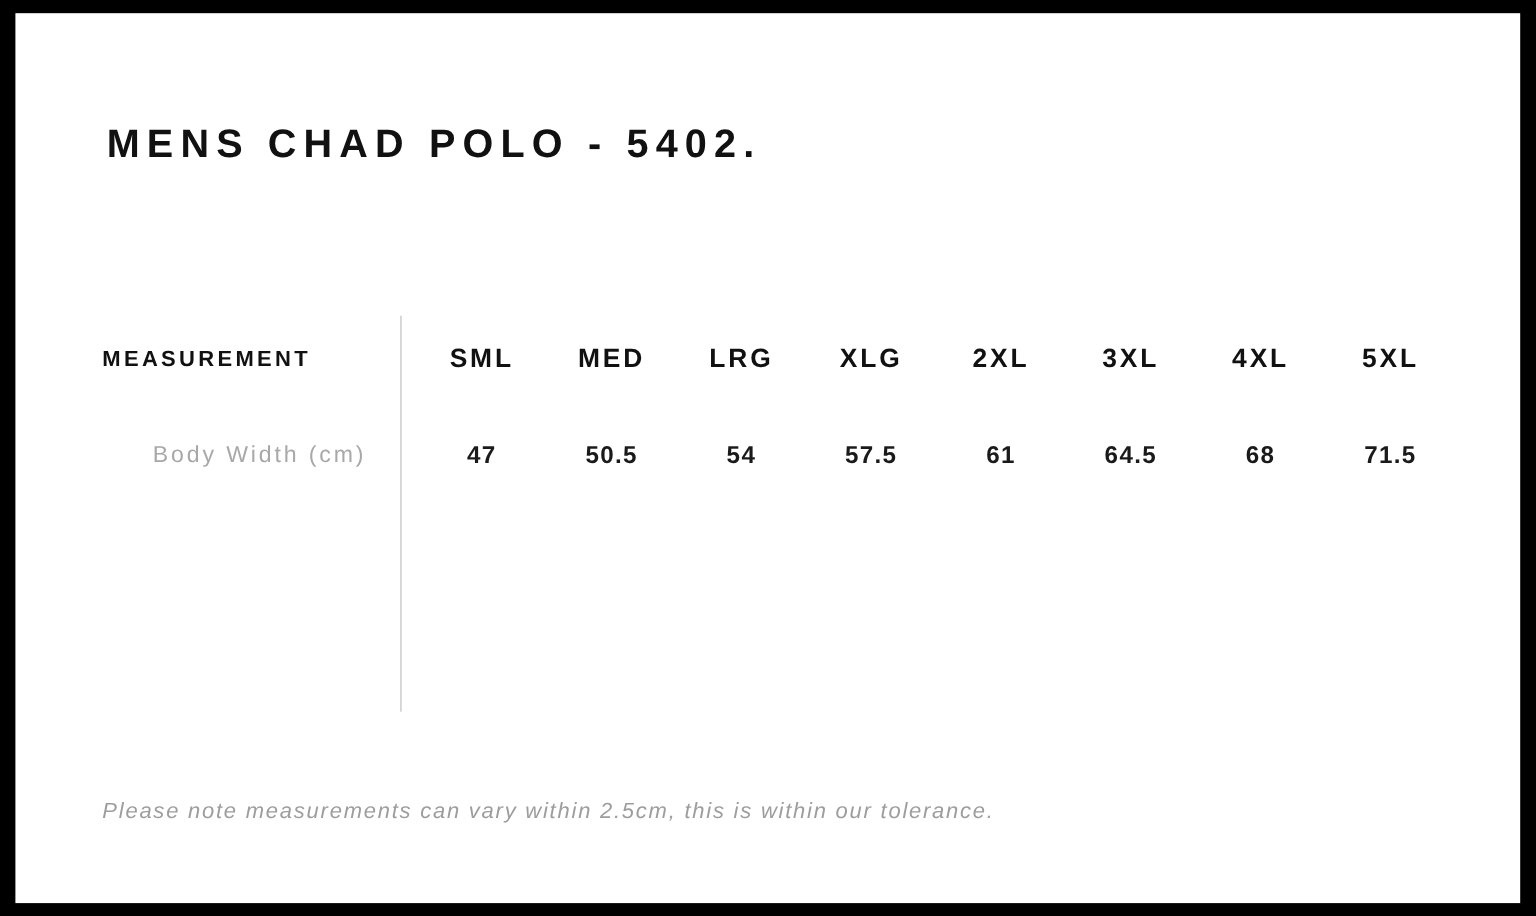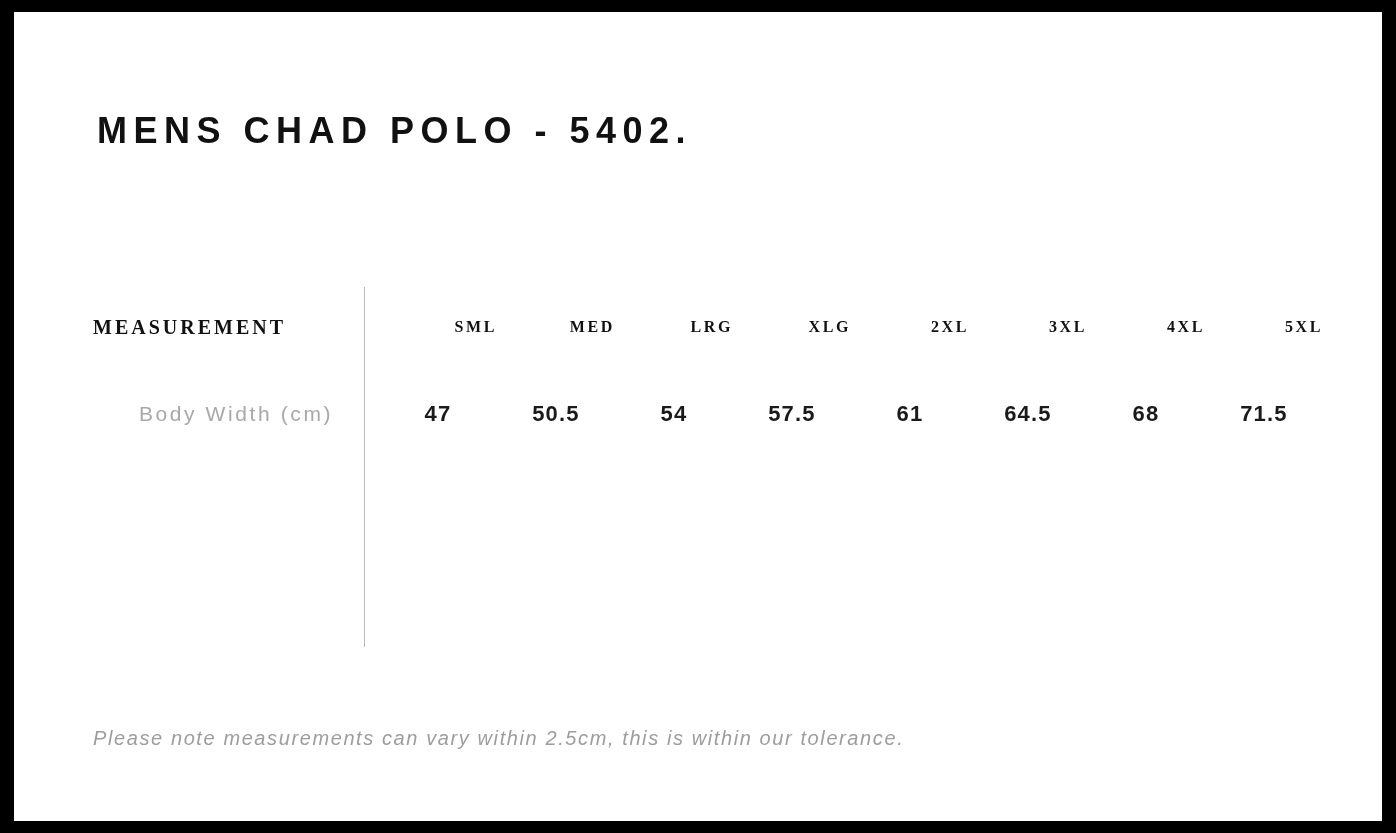--- a/index.html
+++ b/index.html
@@ -61,36 +61,35 @@
     left: 350px;
     top: 275px;
     width: 1px;
     height: 360px;
     background: #b9b9b9;
   }
 
   tr.header-row th {
     height: 80px;
     vertical-align: middle;
-    font-family: Liberation Serif, serif;
   }
   .meas-head {
     font-size: 20px;
     font-weight: bold;
     letter-spacing: 3px;
     color: #111111;
     text-align: left;
     white-space: nowrap;
   }
   .size-head {
-    font-size: 16px;
+    font-size: 24px;
     font-weight: bold;
     letter-spacing: 2.6px;
     color: #111111;
-    text-align: right;
+    text-align: center;
   }
 
   tr.data-row td {
     height: 94px;
     vertical-align: middle;
   }
   .row-label {
     font-size: 21px;
     letter-spacing: 2.6px;
     color: #a8a8a8;

